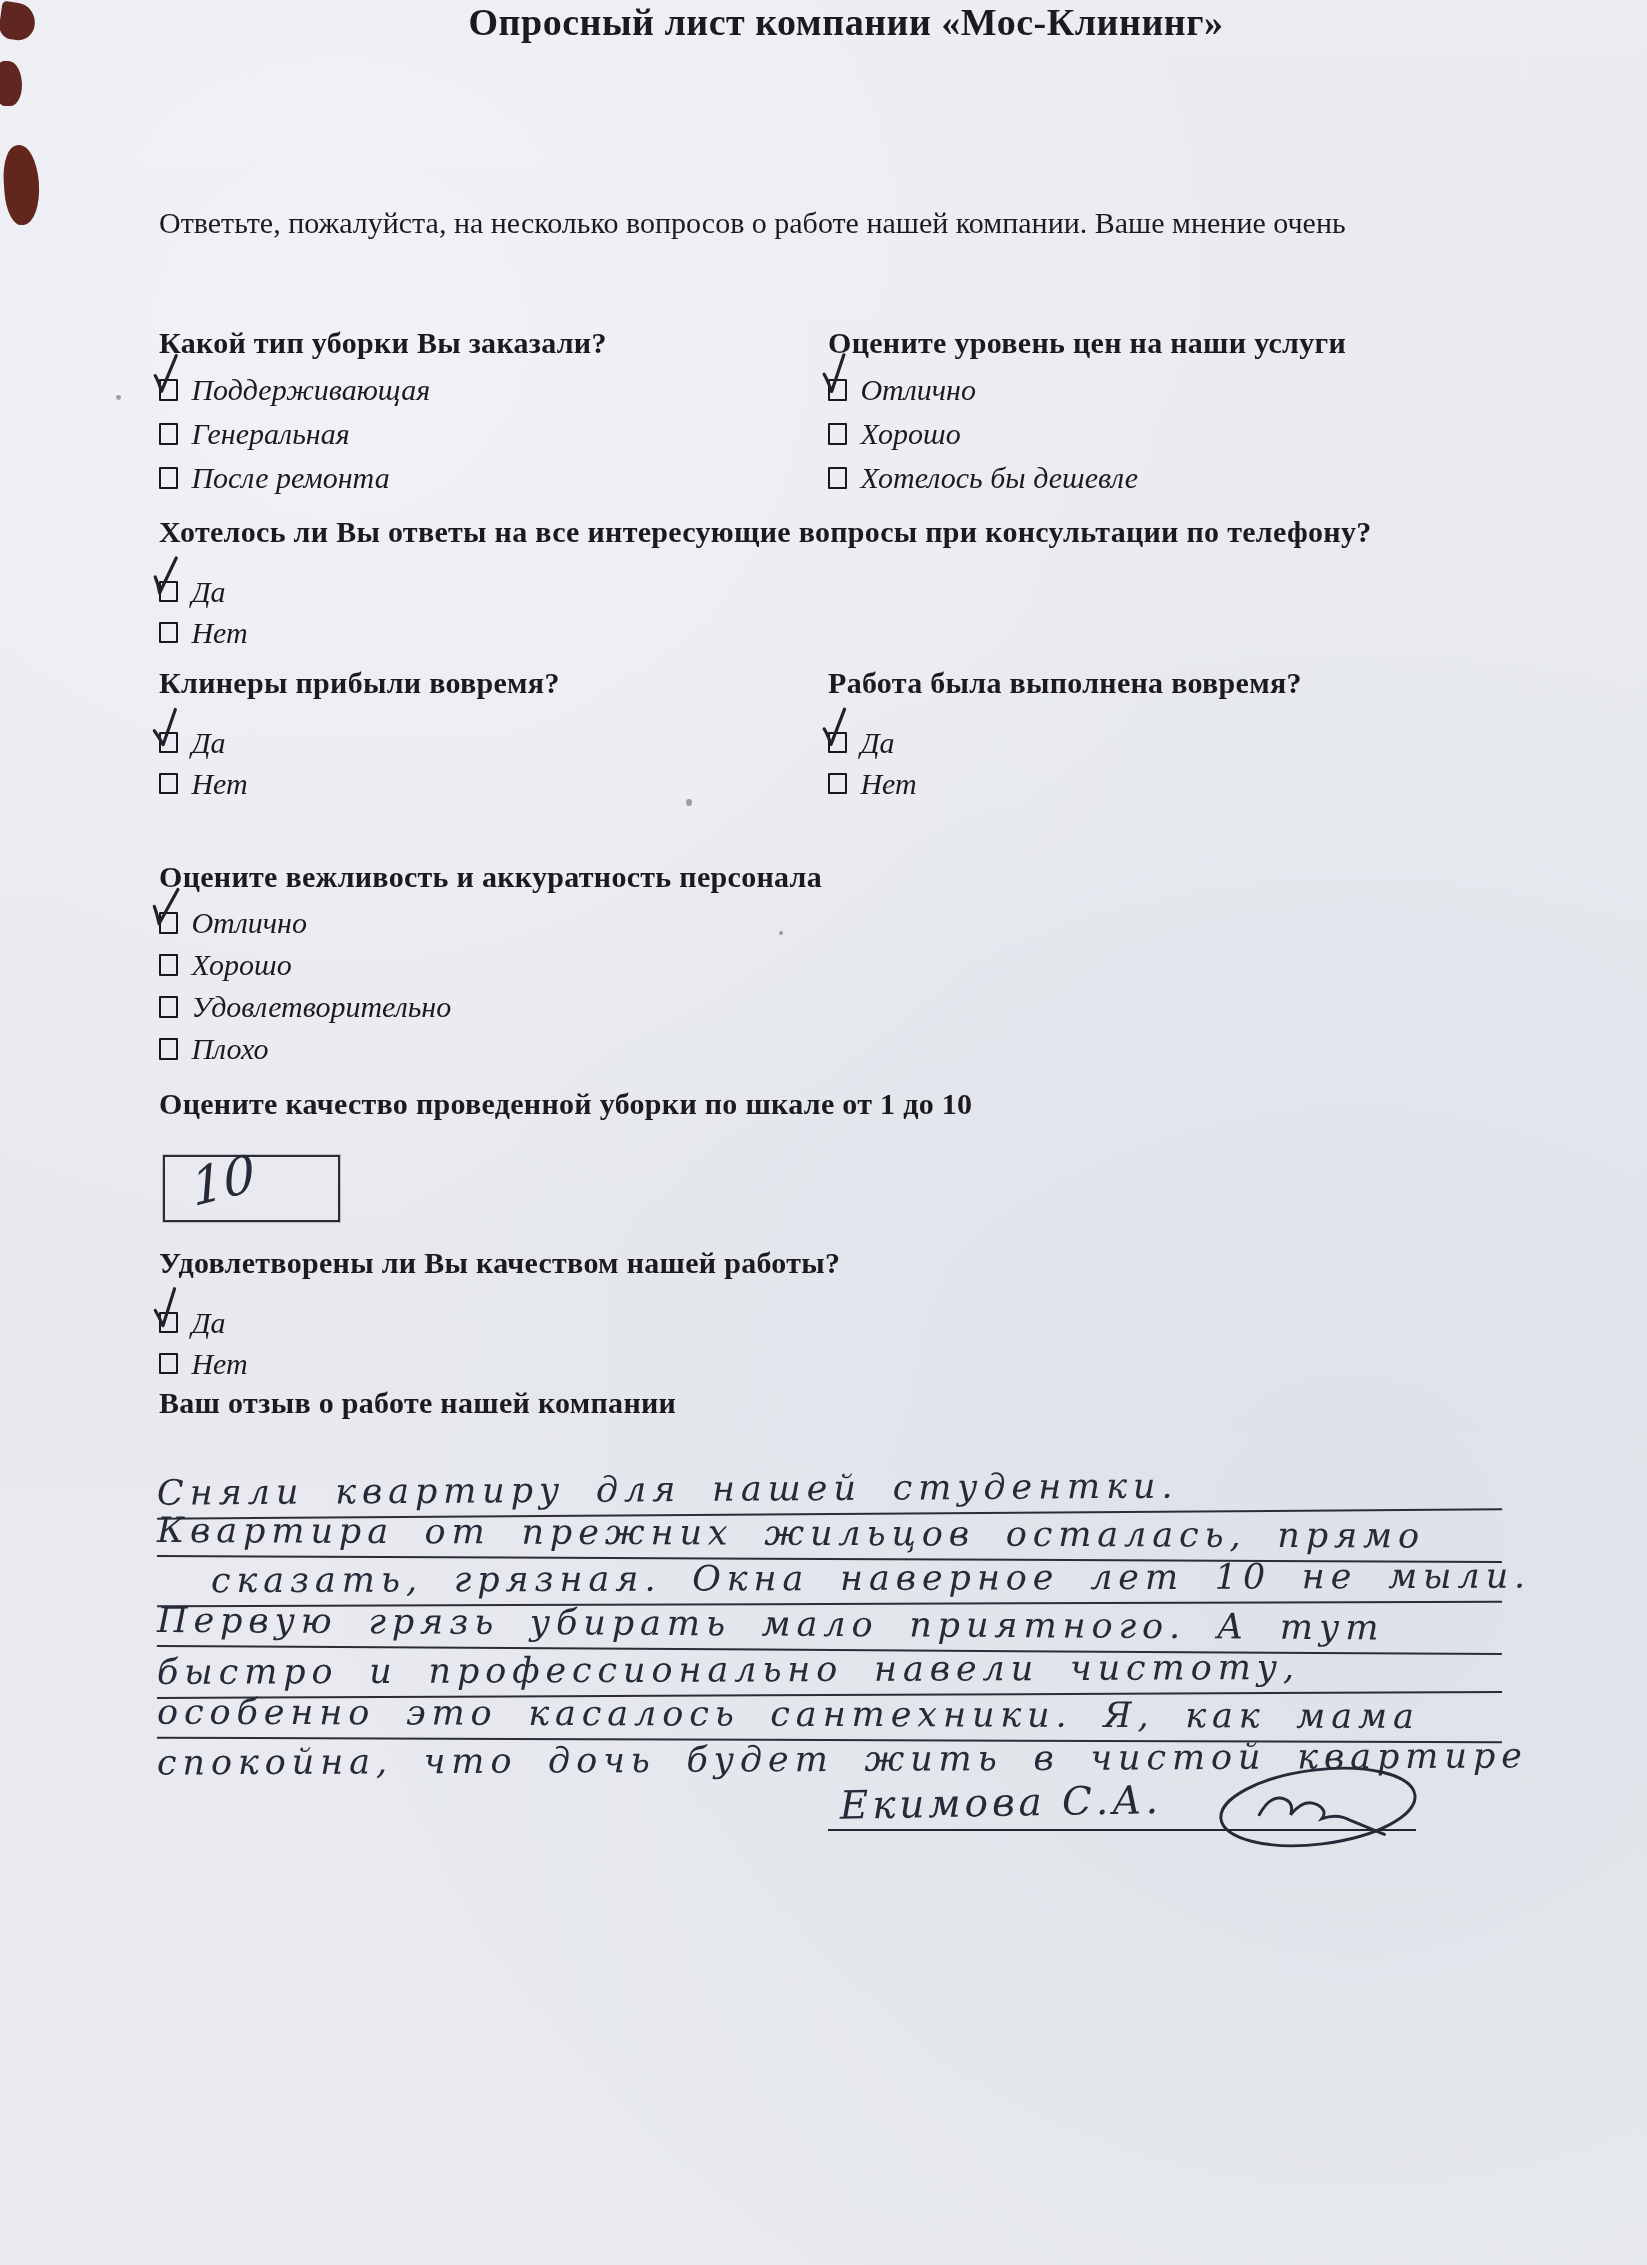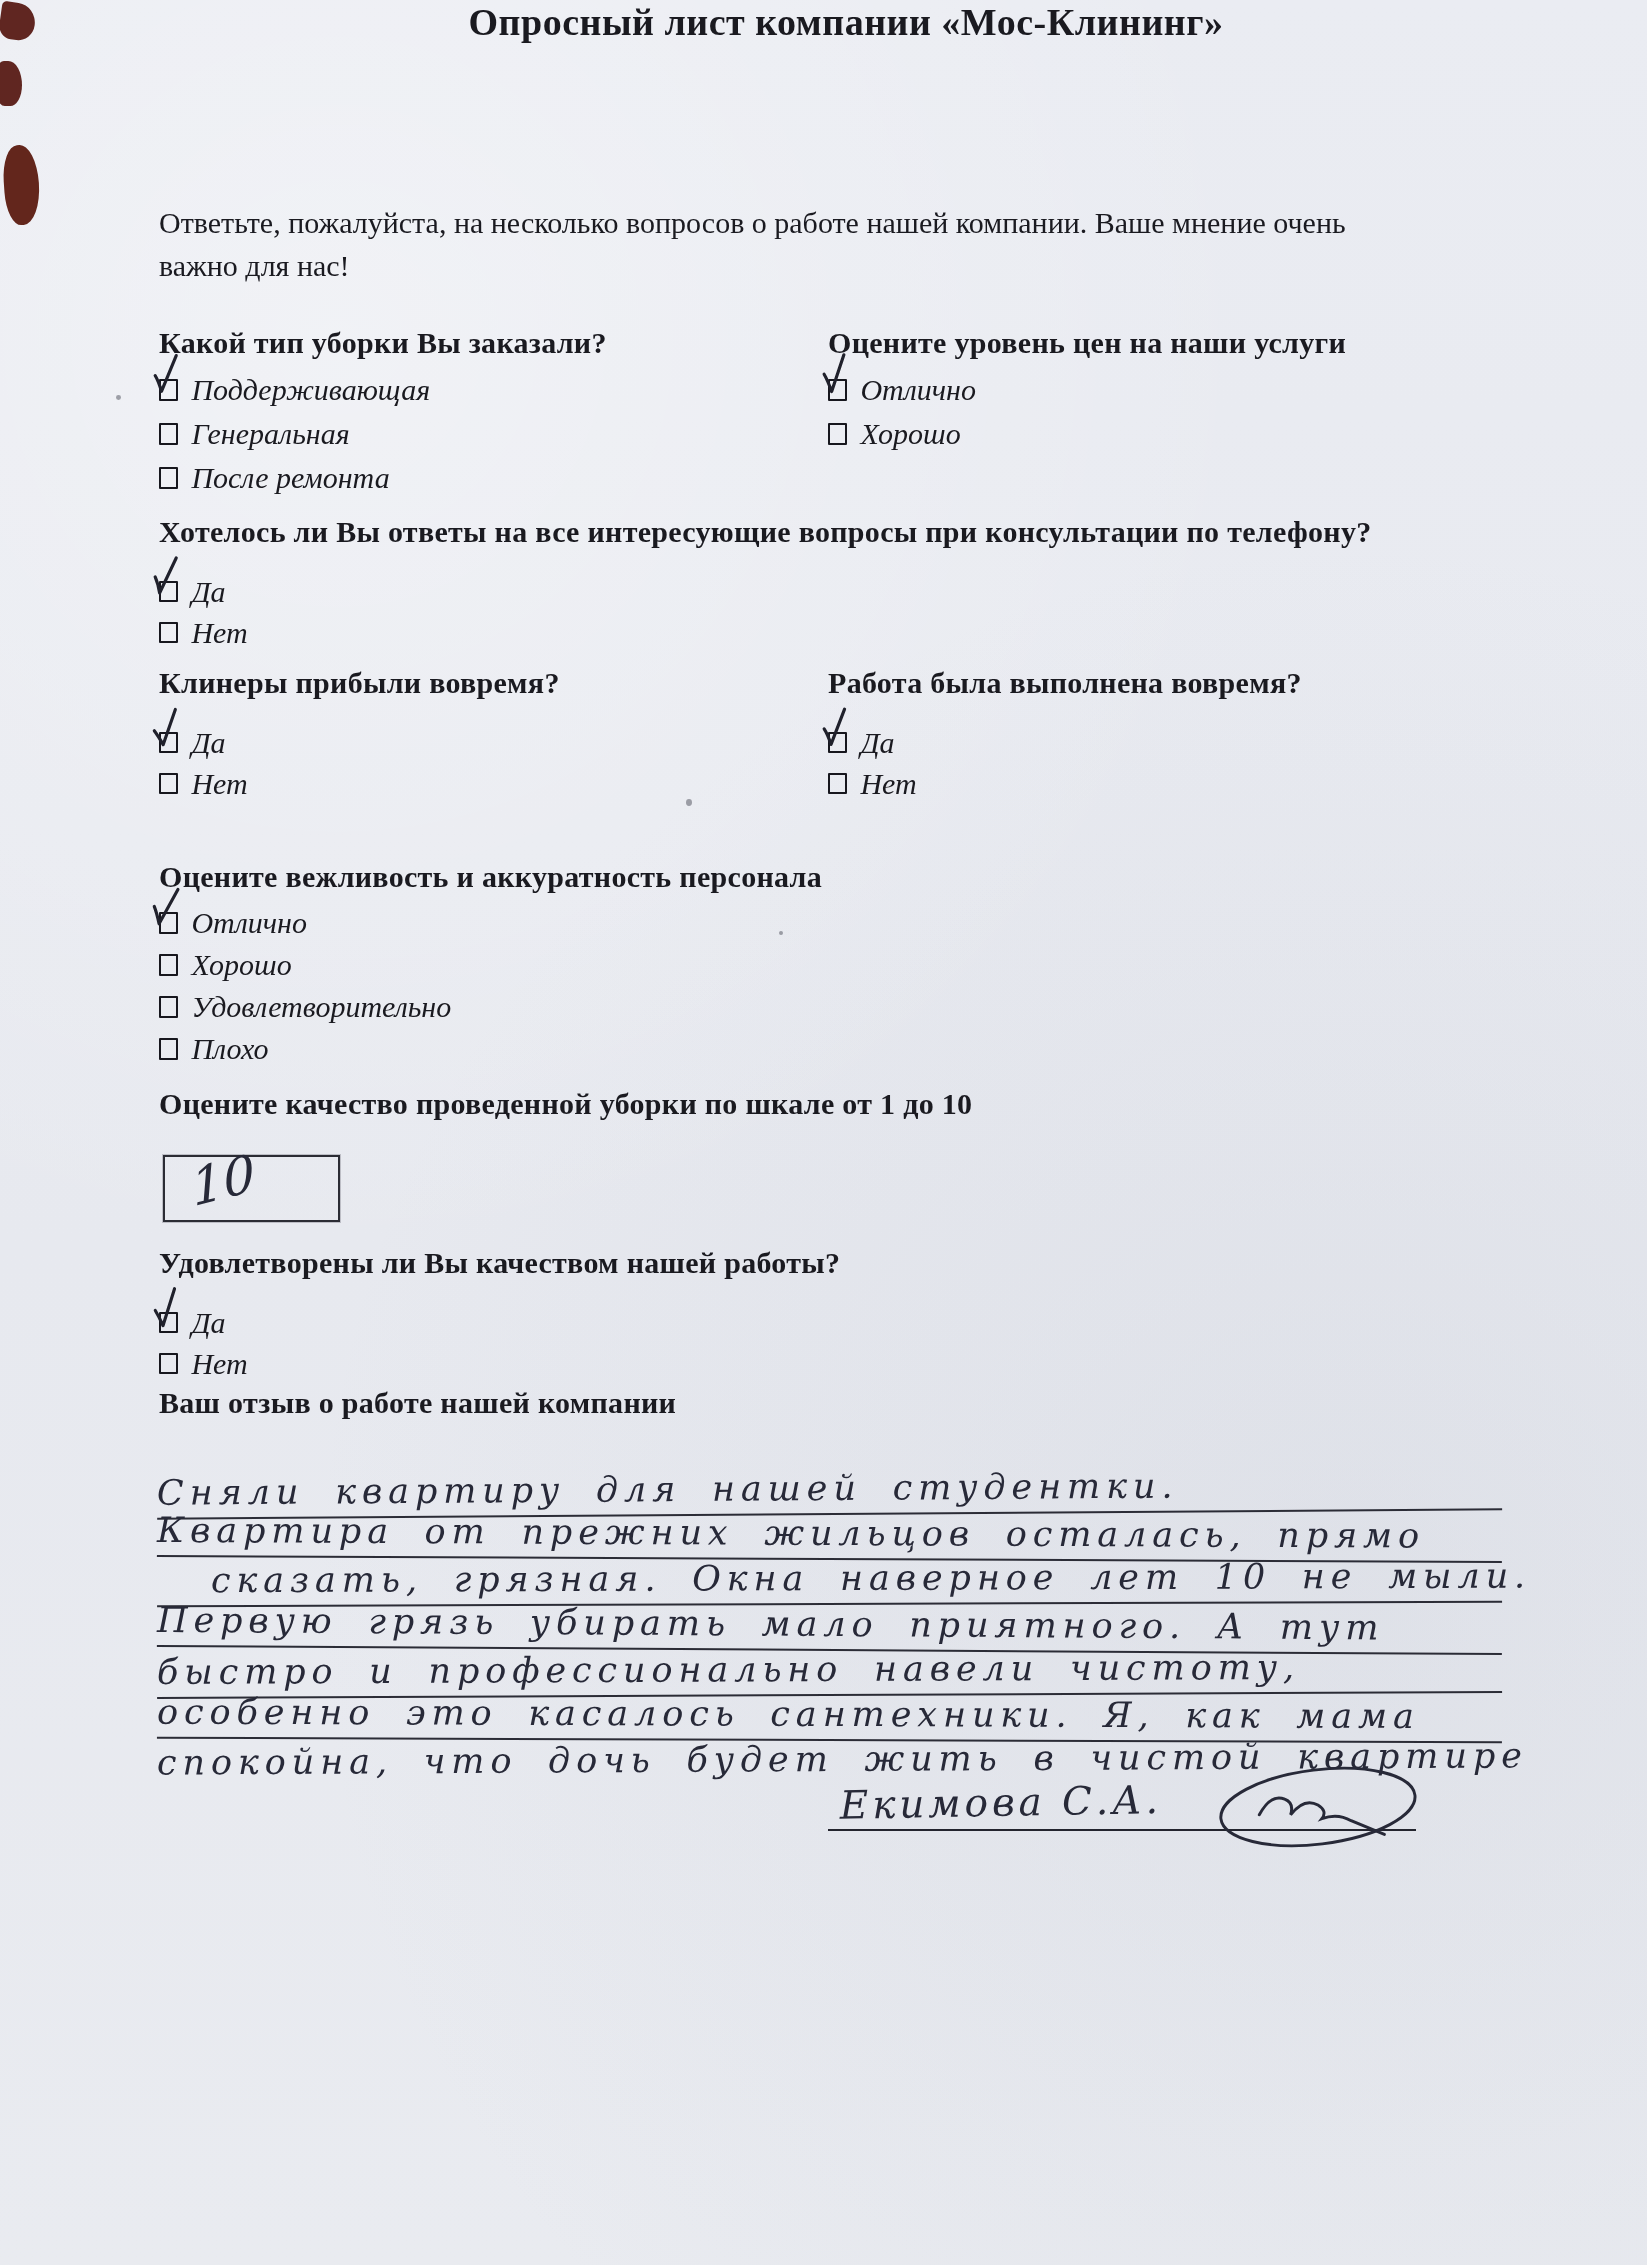--- a/index.html
+++ b/index.html
@@ -53,21 +53,20 @@
   <div class="artifact a2"></div>
   <div class="artifact a3"></div>
   <div class="speck" style="left:116px;top:395px;width:4.9px;height:4.9px;"></div>
   <div class="speck" style="left:686px;top:799px;width:5.9px;height:6.9px;"></div>
   <div class="speck" style="left:779px;top:931px;width:3.9px;height:3.9px;"></div>
 
   <div class="blk title">Опросный лист компании «Мос-Клининг»</div>
 
   <div class="blk intro">
     <div>Ответьте, пожалуйста, на несколько вопросов о работе нашей компании. Ваше мнение очень</div>
-    <div>важно для нас!</div>
   </div>
 
   <div class="blk" style="left:159px;top:323px;">
     <div class="h">Какой тип уборки Вы заказали?</div>
     <div class="opts">
       <div class="opt opt3">
         <span class="cb"></span>
         <svg class="check" viewBox="0 0 26 42">
             <path d="M3 22 Q6 27 9 37 L23 3"></path>
           </svg>
@@ -90,20 +89,24 @@
       <div class="opt opt3">
         <span class="cb"></span>
         <svg class="check" viewBox="0 0 26 42" style="transform:rotate(-4deg);">
             <path d="M3 20 Q6 26 9 37 L23 3"></path>
           </svg>
         <span class="lbl">Отлично</span>
       </div>
       <div class="opt opt3">
         <span class="cb"></span>
         <span class="lbl">Хорошо</span>
+      </div>
+      <div class="opt opt3">
+        <span class="cb"></span>
+        <span class="lbl">Хотелось бы дешевле</span>
       </div>
     </div>
   </div>
 
   <div class="blk" style="left:159px;top:512px;">
     <div class="h">Хотелось ли Вы ответы на все интересующие вопросы при консультации по телефону?</div>
     <div class="opts2">
       <div class="opt opt2">
         <span class="cb"></span>
         <svg class="check" viewBox="0 0 26 42" style="transform:rotate(3deg);">

